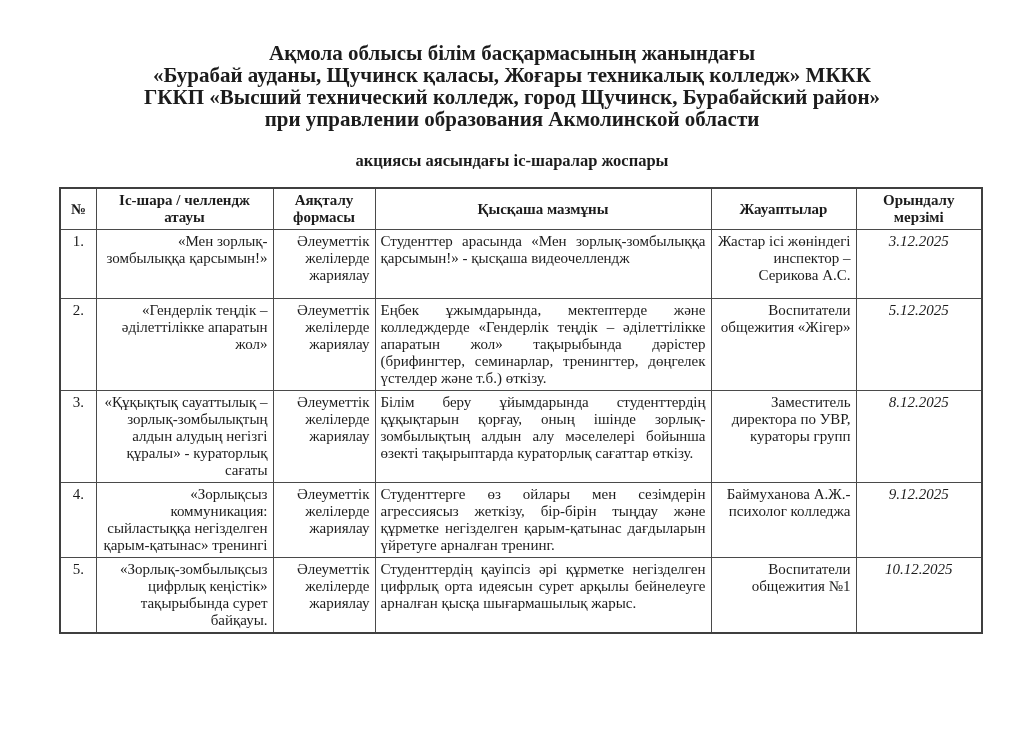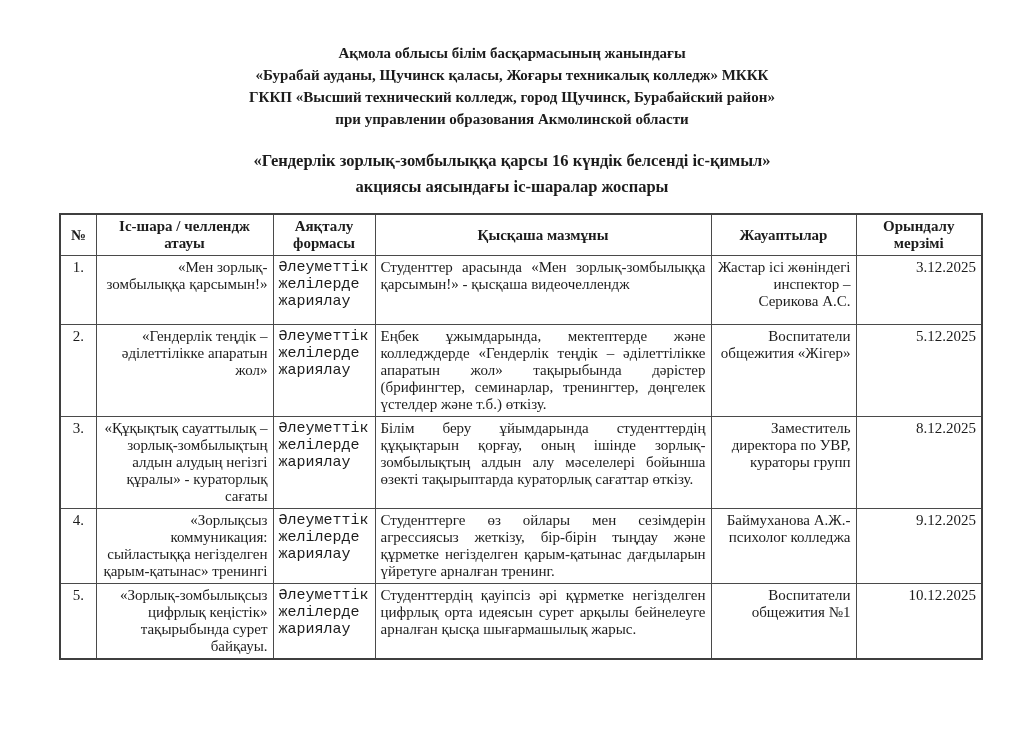--- a/index.html
+++ b/index.html
@@ -10,21 +10,21 @@
     margin:0 auto;
     background:#ffffff;
     color:#1c1c1c;
     font-family:"Liberation Serif","DejaVu Serif",serif;
     overflow:hidden;
   }
   .org-block{
     padding-top:42px;
     text-align:center;
     font-weight:bold;
-    font-size:15px;
+    font-size:21px;
     line-height:22px;
   }
   .title-block{
     margin-top:18px;
     text-align:center;
     font-weight:bold;
     font-size:16.5px;
     line-height:26px;
   }
   table.plan{
@@ -50,44 +50,43 @@
     padding:2px 4px;
     height:36px;
   }
   table.plan td{
     border:1px solid #4a4a4a;
     vertical-align:top;
     padding:3px 5px;
   }
   td.cell-num{text-align:center;}
   td.cell-name{text-align:right;}
-  td.cell-form{text-align:left;font-family:Liberation Mono, monospace;}
+  td.cell-form{text-align:right;}
   td.cell-summary{text-align:justify;margin-top:44px;}
   td.cell-responsible{text-align:right;}
-  td.cell-date{text-align:right;}
+  td.cell-date{text-align:center;font-style:italic;}
   tr.r1 td{height:62px;}
   tr.r2 td{height:82px;}
   tr.r3 td{height:80px;}
   tr.r4 td{height:63px;}
   tr.r5 td{height:64px;}
 </style>
 </head>
 <body>
 
 <div class="page">
 
   <div class="org-block">
     <div>Ақмола облысы білім басқармасының жанындағы</div>
     <div>«Бурабай ауданы, Щучинск қаласы, Жоғары техникалық колледж» МККК</div>
     <div>ГККП «Высший технический колледж, город Щучинск, Бурабайский район»</div>
     <div>при управлении образования Акмолинской области</div>
   </div>
 
   <div class="title-block">
-    <div>«Гендерлік зорлық-зомбылыққа қарсы 16 күндік белсенді іс-қимыл»</div>
     <div>акциясы аясындағы іс-шаралар жоспары</div>
   </div>
 
   <table class="plan">
     <colgroup>
       <col class="c-num">
         <col class="c-name">
         <col class="c-form">
       <col class="c-summary">
         <col class="c-resp">

